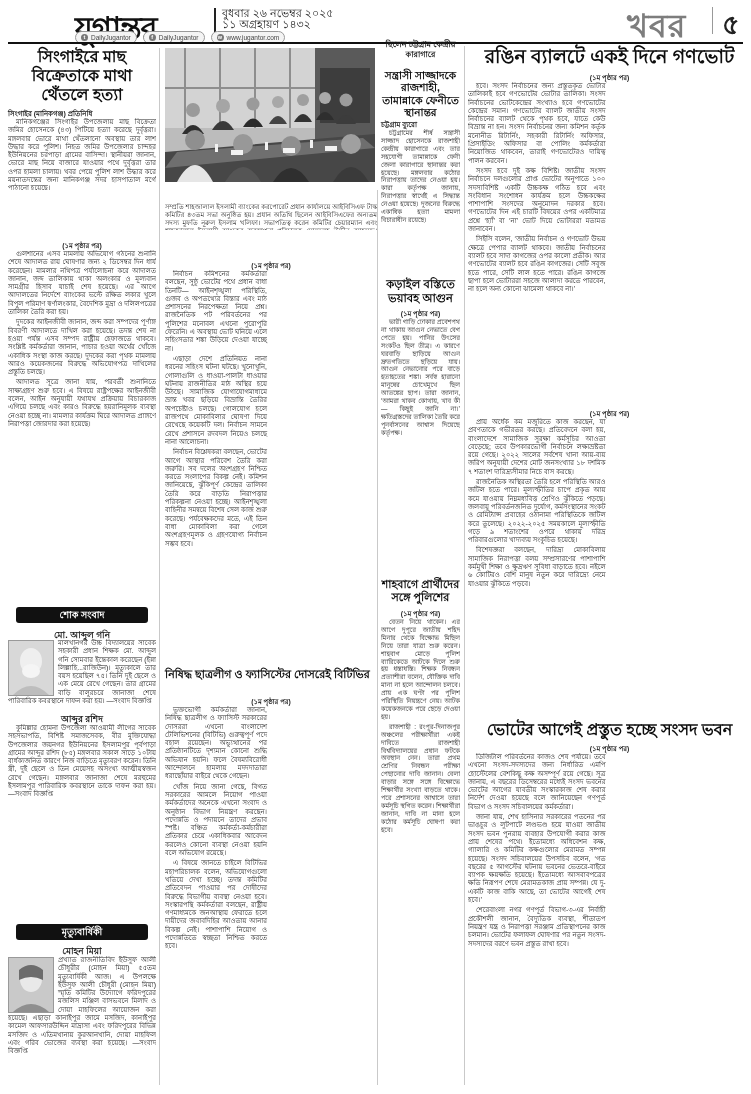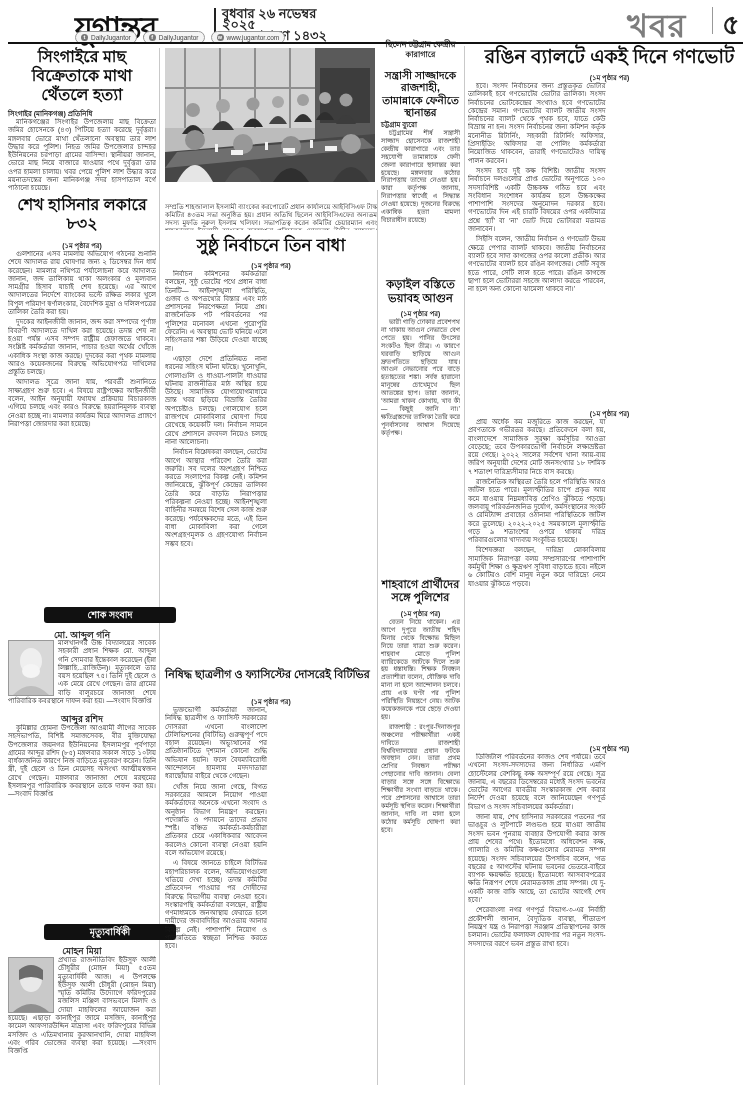--- a/index.html
+++ b/index.html
@@ -2,21 +2,21 @@
 <html lang="bn"><head>
 <meta charset="utf-8">
 <style>
   html,body{margin:0;padding:0;background:#e8e8e8;}
   #page{position:relative;width:751px;height:1094px;background:#fff;margin:0 auto;
     font-family:"Liberation Sans","DejaVu Sans",sans-serif;color:#1c1c1c;overflow:hidden;}
   .abs{position:absolute;}
   
   .logo{font-weight:900;font-size:31px;letter-spacing:-1px;transform:skewX(-6deg);color:#111;}
   .mast-divider{width:2px;background:#222;}
-  .dateline{font-size:13px;line-height:11px;color:#222;font-weight:bold;}
+  .dateline{font-size:11px;line-height:11px;color:#222;}
   .badges{display:flex;gap:6px;}
   .badge{display:flex;align-items:center;gap:3px;border:1px solid #999;border-radius:7px;
     padding:0 5px;height:11px;font-size:6.5px;color:#444;background:#f4f4f4;}
   .badge .ic{width:7px;height:7px;border-radius:50%;background:#777;color:#fff;font-size:5.5px;
     line-height:7px;text-align:center;font-weight:bold;}
   .section-label{font-weight:900;font-size:32px;color:#7d7d7d;letter-spacing:1px;}
   .page-num{font-weight:900;font-size:27px;color:#222;}
   .vr{width:1px;background:#999;}
   .toprule{height:2px;background:#111;}
   .hairline{width:1px;background:#c9c9c9;}
@@ -24,21 +24,21 @@
   .hl{font-weight:900;text-align:center;color:#0d0d0d;line-height:1.18;background:#fff;}
   .hl-left{font-weight:900;color:#0d0d0d;background:#fff;}
   .kicker{font-weight:bold;text-align:center;font-size:8px;line-height:10px;}
   .byline{font-weight:bold;font-size:7px;}
   .cont{font-weight:bold;font-size:6.8px;text-align:center;color:#222;}
   .body{font-size:6.8px;line-height:8.3px;text-align:justify;overflow:hidden;}
   .body p{margin:0 0 2px 0;text-indent:8px;}
   .body-sm{font-size:6.4px;line-height:7.9px;}
   .cols2{column-count:2;column-gap:8px;column-fill:auto;column-rule:1px solid #ddd;}
   .blackbox{background:#111;color:#fff;font-weight:bold;text-align:center;
-    font-size:9.5px;line-height:16px;border-radius:3px;margin-left:28px;}
+    font-size:9.5px;line-height:16px;border-radius:3px;}
   .obit-name{font-weight:bold;text-align:center;font-size:9px;}
   .portrait{float:left;margin:1px 4px 1px 0;border:1px solid #999;}
   .caption-title{font-weight:900;font-size:13px;color:#0d0d0d;}
   .caption-text{font-size:6.6px;line-height:8px;text-align:justify;}
 </style>
 </head>
 <body>
 
 <div id="page">
 
@@ -72,21 +72,20 @@
   <div class="abs hairline" style="left:159px;top:48px;height:1037px;"></div>
   <div class="abs hairline" style="left:377px;top:190px;height:895px;"></div>
   <div class="abs hairline" style="left:464px;top:46px;height:1039px;"></div>
 
   <div class="abs hl" style="left:8px;top:48px;width:148px;font-size:16px;">সিংগাইরে মাছ বিক্রেতাকে মাথা থেঁতলে হত্যা</div>
   <div class="abs byline" style="left:8px;top:108px;width:148px;">সিংগাইর (মানিকগঞ্জ) প্রতিনিধি</div>
   <div class="abs body" style="left:8px;top:118px;width:148px;height:72px;">
     <p>মানিকগঞ্জের সিংগাইর উপজেলায় মাছ বিক্রেতা জমির হোসেনকে (৪৩) পিটিয়ে হত্যা করেছে দুর্বৃত্তরা। মঙ্গলবার ভোরে মাথা থেঁতলানো অবস্থায় তার লাশ উদ্ধার করে পুলিশ। নিহত জমির উপজেলার চান্দহর ইউনিয়নের চরপাড়া গ্রামের বাসিন্দা। স্থানীয়রা জানান, ভোরে মাছ নিয়ে বাজারে যাওয়ার পথে দুর্বৃত্তরা তার ওপর হামলা চালায়। খবর পেয়ে পুলিশ লাশ উদ্ধার করে ময়নাতদন্তের জন্য মানিকগঞ্জ সদর হাসপাতাল মর্গে পাঠানো হয়েছে।</p>
   </div>
 
-  <div class="abs hl" style="left:8px;top:196px;width:148px;font-size:16px;">শেখ হাসিনার লকারে ৮৩২</div>
   <div class="abs cont" style="left:8px;top:240px;width:148px;">(১ম পৃষ্ঠার পর)</div>
   <div class="abs body" style="left:8px;top:250px;width:148px;height:352px;">
     <p>গুলশানের এসব মামলায় অভিযোগ গঠনের শুনানি শেষে আদালত রায় ঘোষণার জন্য ২ ডিসেম্বর দিন ধার্য করেছেন। মামলার নথিপত্র পর্যালোচনা করে আদালত জানান, জব্দ তালিকায় থাকা অলংকার ও মূল্যবান সামগ্রীর হিসাব যাচাই শেষ হয়েছে। এর আগে আদালতের নির্দেশে ব্যাংকের ভল্টে রক্ষিত লকার খুলে বিপুল পরিমাণ স্বর্ণালংকার, বৈদেশিক মুদ্রা ও দলিলপত্রের তালিকা তৈরি করা হয়।</p>
     <p>দুদকের আইনজীবী জানান, জব্দ করা সম্পদের পূর্ণাঙ্গ বিবরণী আদালতে দাখিল করা হয়েছে। তদন্ত শেষ না হওয়া পর্যন্ত এসব সম্পদ রাষ্ট্রীয় হেফাজতে থাকবে। সংশ্লিষ্ট কর্মকর্তারা জানান, পাচার হওয়া অর্থের খোঁজে একাধিক সংস্থা কাজ করছে। দুদকের করা পৃথক মামলায় আরও কয়েকজনের বিরুদ্ধে অভিযোগপত্র দাখিলের প্রস্তুতি চলছে।</p>
     <p>আদালত সূত্রে জানা যায়, পরবর্তী শুনানিতে সাক্ষ্যগ্রহণ শুরু হবে। এ বিষয়ে রাষ্ট্রপক্ষের আইনজীবী বলেন, আইন অনুযায়ী যথাযথ প্রক্রিয়ায় বিচারকাজ এগিয়ে চলছে এবং কারও বিরুদ্ধে হয়রানিমূলক ব্যবস্থা নেওয়া হচ্ছে না। মামলার কার্যক্রম ঘিরে আদালত প্রাঙ্গণে নিরাপত্তা জোরদার করা হয়েছে।</p>
   </div>
 
   <div class="abs blackbox" style="left:16px;top:607px;width:132px;">শোক সংবাদ</div>
   <div class="abs obit-name" style="left:8px;top:628px;width:148px;">মো. আব্দুল গনি</div>
   <div class="abs body" style="left:8px;top:639px;width:148px;height:69px;">
@@ -162,21 +161,20 @@
       <rect x="50" y="96" width="3" height="8"></rect>
         <rect x="100" y="94" width="3" height="8"></rect>
       <rect x="145" y="92" width="3" height="8"></rect>
         <rect x="66" y="102" width="12" height="5"></rect>
       <rect x="118" y="100" width="12" height="5"></rect>
         <rect x="160" y="98" width="12" height="5"></rect>
     </g>
   </svg>
   <div class="abs caption-text" style="left:165px;top:203px;width:212px;height:27px;overflow:hidden;">সম্প্রতি শাহজালাল ইসলামী ব্যাংকের করপোরেট প্রধান কার্যালয়ে আইবিসিএফ টাস্ক কমিটির ৪৩তম সভা অনুষ্ঠিত হয়। প্রধান অতিথি ছিলেন আইবিসিএফের অন্যতম সদস্য মুফতি নূরুল ইসলাম খলিফা। সভাপতিত্ব করেন কমিটির চেয়ারম্যান এবং শাহজালাল ইসলামী ব্যাংকের ব্যবস্থাপনা পরিচালক মোসলেহ উদ্দীন আহমেদ। উপস্থিত ছিলেন সদস্যভুক্ত ব্যাংকের ঊর্ধ্বতন নির্বাহীরা। —প্রেস বিজ্ঞপ্তি</div>
 
-  <div class="abs hl" style="left:165px;top:236px;width:212px;font-size:17px;">সুষ্ঠু নির্বাচনে তিন বাধা</div>
   <div class="abs cont" style="left:165px;top:260px;width:212px;">(১ম পৃষ্ঠার পর)</div>
   <div class="abs body cols2" style="left:165px;top:270px;width:212px;height:392px;">
     <p>নির্বাচন কমিশনের কর্মকর্তারা বলছেন, সুষ্ঠু ভোটের পথে প্রধান বাধা তিনটি— আইনশৃঙ্খলা পরিস্থিতি, গুজব ও অপতথ্যের বিস্তার এবং মাঠ প্রশাসনের নিরপেক্ষতা নিয়ে প্রশ্ন। রাজনৈতিক পট পরিবর্তনের পর পুলিশের মনোবল এখনো পুরোপুরি ফেরেনি। এ অবস্থায় ভোট ঘনিয়ে এলে সহিংসতার শঙ্কা উড়িয়ে দেওয়া যাচ্ছে না।</p>
     <p>এছাড়া দেশে প্রতিনিয়ত নানা ধরনের সহিংস ঘটনা ঘটছে। খুনোখুনি, গোলাগুলি ও ধাওয়া-পালটা ধাওয়ার ঘটনায় রাজনীতির মাঠ অস্থির হয়ে উঠছে। সামাজিক যোগাযোগমাধ্যমে ভ্রান্ত খবর ছড়িয়ে বিভ্রান্তি তৈরির অপচেষ্টাও চলছে। গোলযোগ হলে রাজপথে মোকাবিলার ঘোষণা দিয়ে রেখেছে কয়েকটি দল। নির্বাচন সামনে রেখে প্রশাসনে রদবদল নিয়েও চলছে নানা আলোচনা।</p>
     <p>নির্বাচন বিশ্লেষকরা বলছেন, ভোটের আগে আস্থার পরিবেশ তৈরি করা জরুরি। সব দলের অংশগ্রহণ নিশ্চিত করতে সংলাপের বিকল্প নেই। কমিশন জানিয়েছে, ঝুঁকিপূর্ণ কেন্দ্রের তালিকা তৈরি করে বাড়তি নিরাপত্তার পরিকল্পনা নেওয়া হচ্ছে। আইনশৃঙ্খলা বাহিনীর সমন্বয়ে বিশেষ সেল কাজ শুরু করেছে। পর্যবেক্ষকদের মতে, এই তিন বাধা মোকাবিলা করা গেলে অংশগ্রহণমূলক ও গ্রহণযোগ্য নির্বাচন সম্ভব হবে।</p>
   </div>
 
   <div class="abs hl-left" style="left:165px;top:668px;width:212px;font-size:11px;white-space:normal;line-height:1.15;">নিষিদ্ধ ছাত্রলীগ ও ফ্যাসিস্টের দোসরেই বিটিভির</div>
   <div class="abs cont" style="left:165px;top:696px;width:212px;">(১ম পৃষ্ঠার পর)</div>
   <div class="abs body cols2" style="left:165px;top:706px;width:212px;height:379px;">
@@ -213,20 +211,21 @@
     <p>সিইসি বলেন, ‘জাতীয় নির্বাচন ও গণভোট উভয় ক্ষেত্রে পেপার ব্যালট থাকবে। জাতীয় নির্বাচনের ব্যালট হবে সাদা কাগজের ওপর কালো প্রতীক। আর গণভোটের ব্যালট হবে রঙিন কাগজের। সেটি সবুজ হতে পারে, সেটি লাল হতে পারে। রঙিন কাগজে ছাপা হলে ভোটাররা সহজে আলাদা করতে পারবেন, না হলে অন্য কোনো ঝামেলা থাকবে না।’</p>
   </div>
 
   <div class="abs cont" style="left:468px;top:408px;width:283px;">(১ম পৃষ্ঠার পর)</div>
   <div class="abs body cols2" style="left:468px;top:418px;width:283px;height:297px;">
     <p>প্রায় অর্ধেক কম মজুরিতে কাজ করছেন, যা প্রবণতাকে গভীরতর করছে। প্রতিবেদনে বলা হয়, বাংলাদেশে সামাজিক সুরক্ষা কর্মসূচির আওতা বেড়েছে; তবে উপকারভোগী নির্বাচনে লক্ষ্যভ্রষ্টতা রয়ে গেছে। ২০২২ সালের সর্বশেষ খানা আয়-ব্যয় জরিপ অনুযায়ী দেশের মোট জনসংখ্যার ১৮ দশমিক ৭ শতাংশ দারিদ্র্যসীমার নিচে বাস করছে।</p>
     <p>রাজনৈতিক অস্থিরতা তৈরি হলে পরিস্থিতি আরও জটিল হতে পারে। মূল্যস্ফীতির চাপে প্রকৃত আয় কমে যাওয়ায় নিম্নমধ্যবিত্ত শ্রেণিও ঝুঁকিতে পড়ছে। জলবায়ু পরিবর্তনজনিত দুর্যোগ, কর্মসংস্থানের সংকট ও রেমিট্যান্স প্রবাহের ওঠানামা পরিস্থিতিকে জটিল করে তুলেছে। ২০২২-২০২৫ সময়কালে মূল্যস্ফীতি গড়ে ৯ শতাংশের ওপরে থাকায় দরিদ্র পরিবারগুলোর খাদ্যব্যয় সংকুচিত হয়েছে।</p>
     <p>বিশেষজ্ঞরা বলছেন, দারিদ্র্য মোকাবিলায় সামাজিক নিরাপত্তা বলয় সম্প্রসারণের পাশাপাশি কর্মমুখী শিক্ষা ও ক্ষুদ্রঋণ সুবিধা বাড়াতে হবে। নইলে ৬ কোটিরও বেশি মানুষ নতুন করে দারিদ্র্যে নেমে যাওয়ার ঝুঁকিতে পড়বে।</p>
   </div>
 
+  <div class="abs hl" style="left:468px;top:721px;width:283px;font-size:16px;">ভোটের আগেই প্রস্তুত হচ্ছে সংসদ ভবন</div>
   <div class="abs cont" style="left:468px;top:743px;width:283px;">(১ম পৃষ্ঠার পর)</div>
   <div class="abs body cols2" style="left:468px;top:753px;width:283px;height:332px;">
     <p>ডিজিটাল পরিবর্তনের কাজও শেষ পর্যায়ে। তবে এখনো সংসদ-সদস্যদের জন্য নির্ধারিত এমপি হোস্টেলের বেশকিছু কক্ষ অসম্পূর্ণ রয়ে গেছে। সূত্র জানায়, এ বছরের ডিসেম্বরের মধ্যেই সংসদ ভবনের ভোটের আগের যাবতীয় সংস্কারকাজ শেষ করার নির্দেশ দেওয়া হয়েছে বলে জানিয়েছেন গণপূর্ত বিভাগ ও সংসদ সচিবালয়ের কর্মকর্তারা।</p>
     <p>জানা যায়, শেখ হাসিনার সরকারের পতনের পর ভাঙচুর ও লুটপাটে লণ্ডভণ্ড হয়ে যাওয়া জাতীয় সংসদ ভবন পুনরায় ব্যবহার উপযোগী করার কাজ প্রায় শেষের পথে। ইতোমধ্যে অধিবেশন কক্ষ, গ্যালারি ও কমিটির কক্ষগুলোর মেরামত সম্পন্ন হয়েছে। সংসদ সচিবালয়ের উপসচিব বলেন, ‘গত বছরের ৫ আগস্টের ঘটনায় ভবনের ভেতরে-বাইরে ব্যাপক ক্ষয়ক্ষতি হয়েছে। ইতোমধ্যে আসবাবপত্রের ক্ষতি নিরূপণ শেষে মেরামতকাজ প্রায় সম্পন্ন। যে দু-একটি কাজ বাকি আছে, তা ভোটের আগেই শেষ হবে।’</p>
     <p>শেরেবাংলা নগর গণপূর্ত বিভাগ-৩-এর নির্বাহী প্রকৌশলী জানান, বৈদ্যুতিক ব্যবস্থা, শীতাতপ নিয়ন্ত্রণ যন্ত্র ও নিরাপত্তা সরঞ্জাম প্রতিস্থাপনের কাজ চলমান। ভোটের ফলাফল ঘোষণার পর নতুন সংসদ-সদস্যদের বরণে ভবন প্রস্তুত রাখা হবে।</p>
   </div>
 
 </div>
 
 </body></html>

